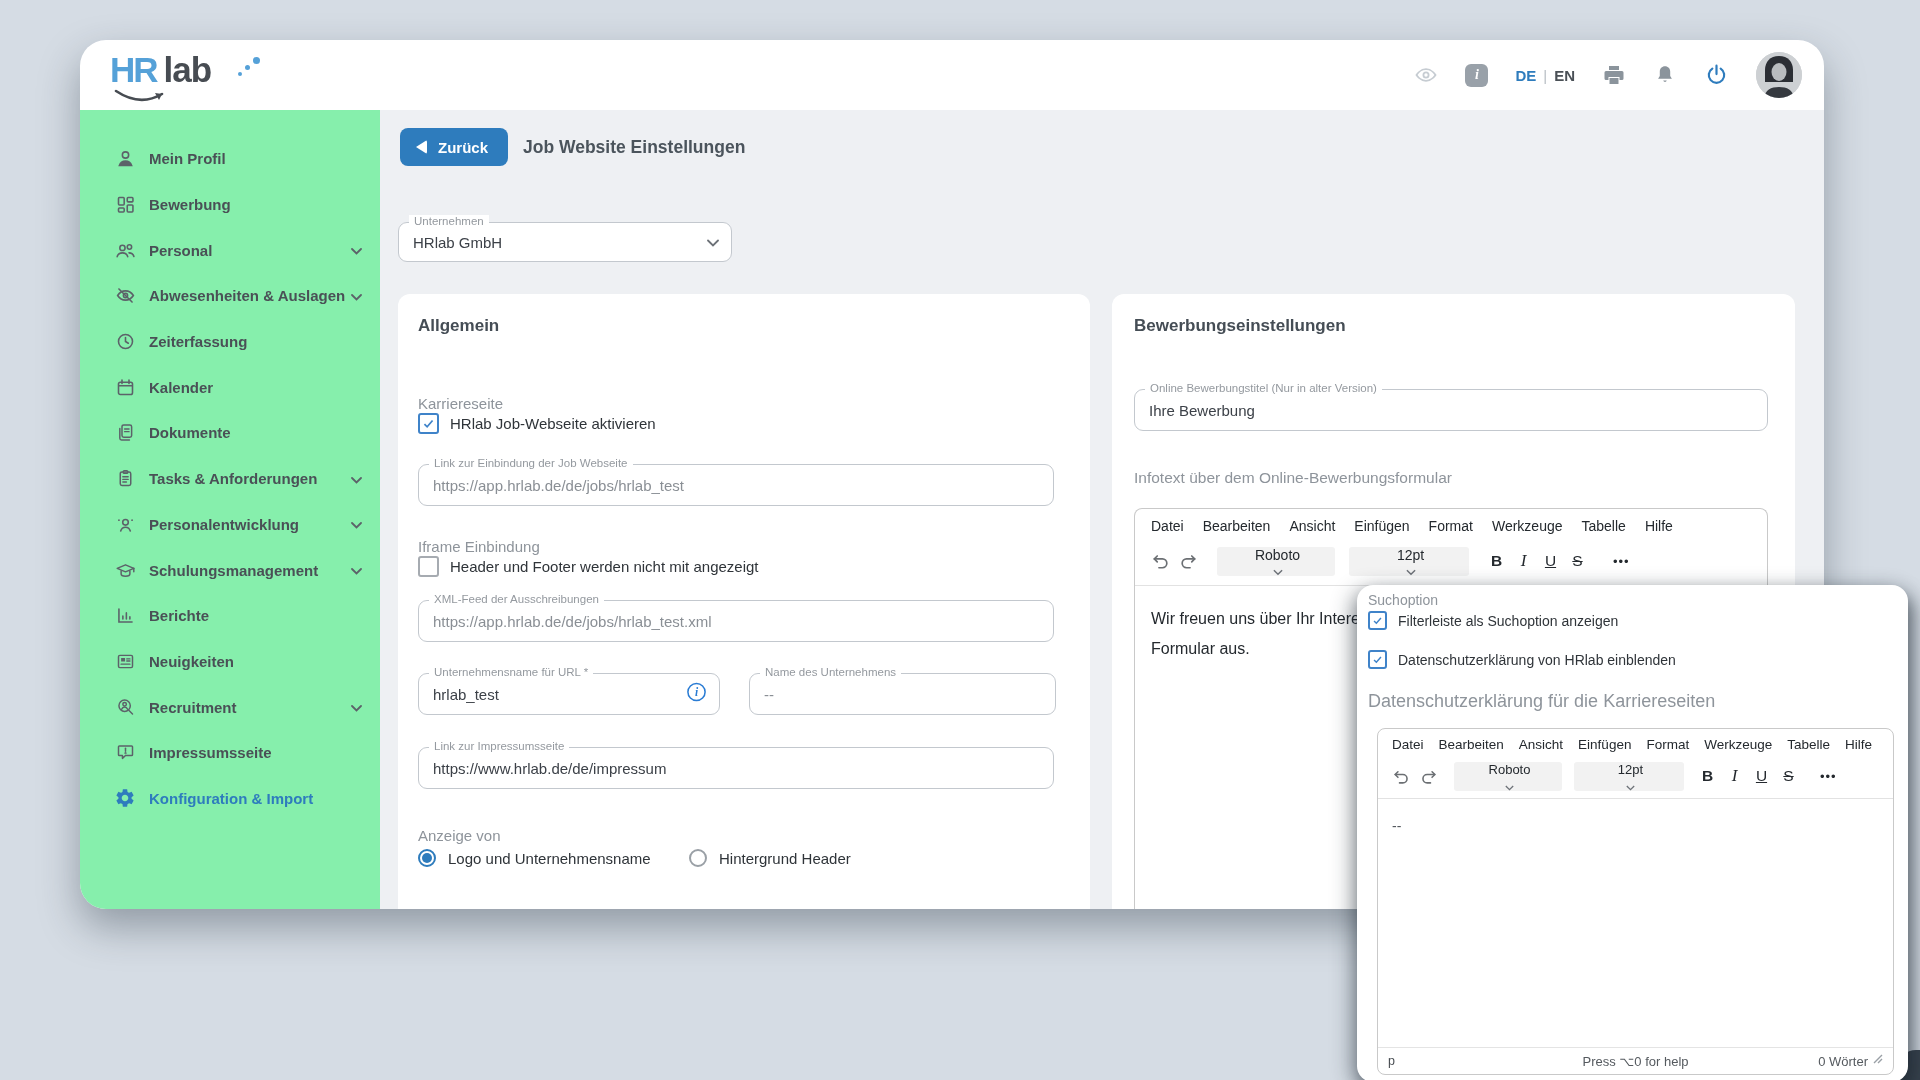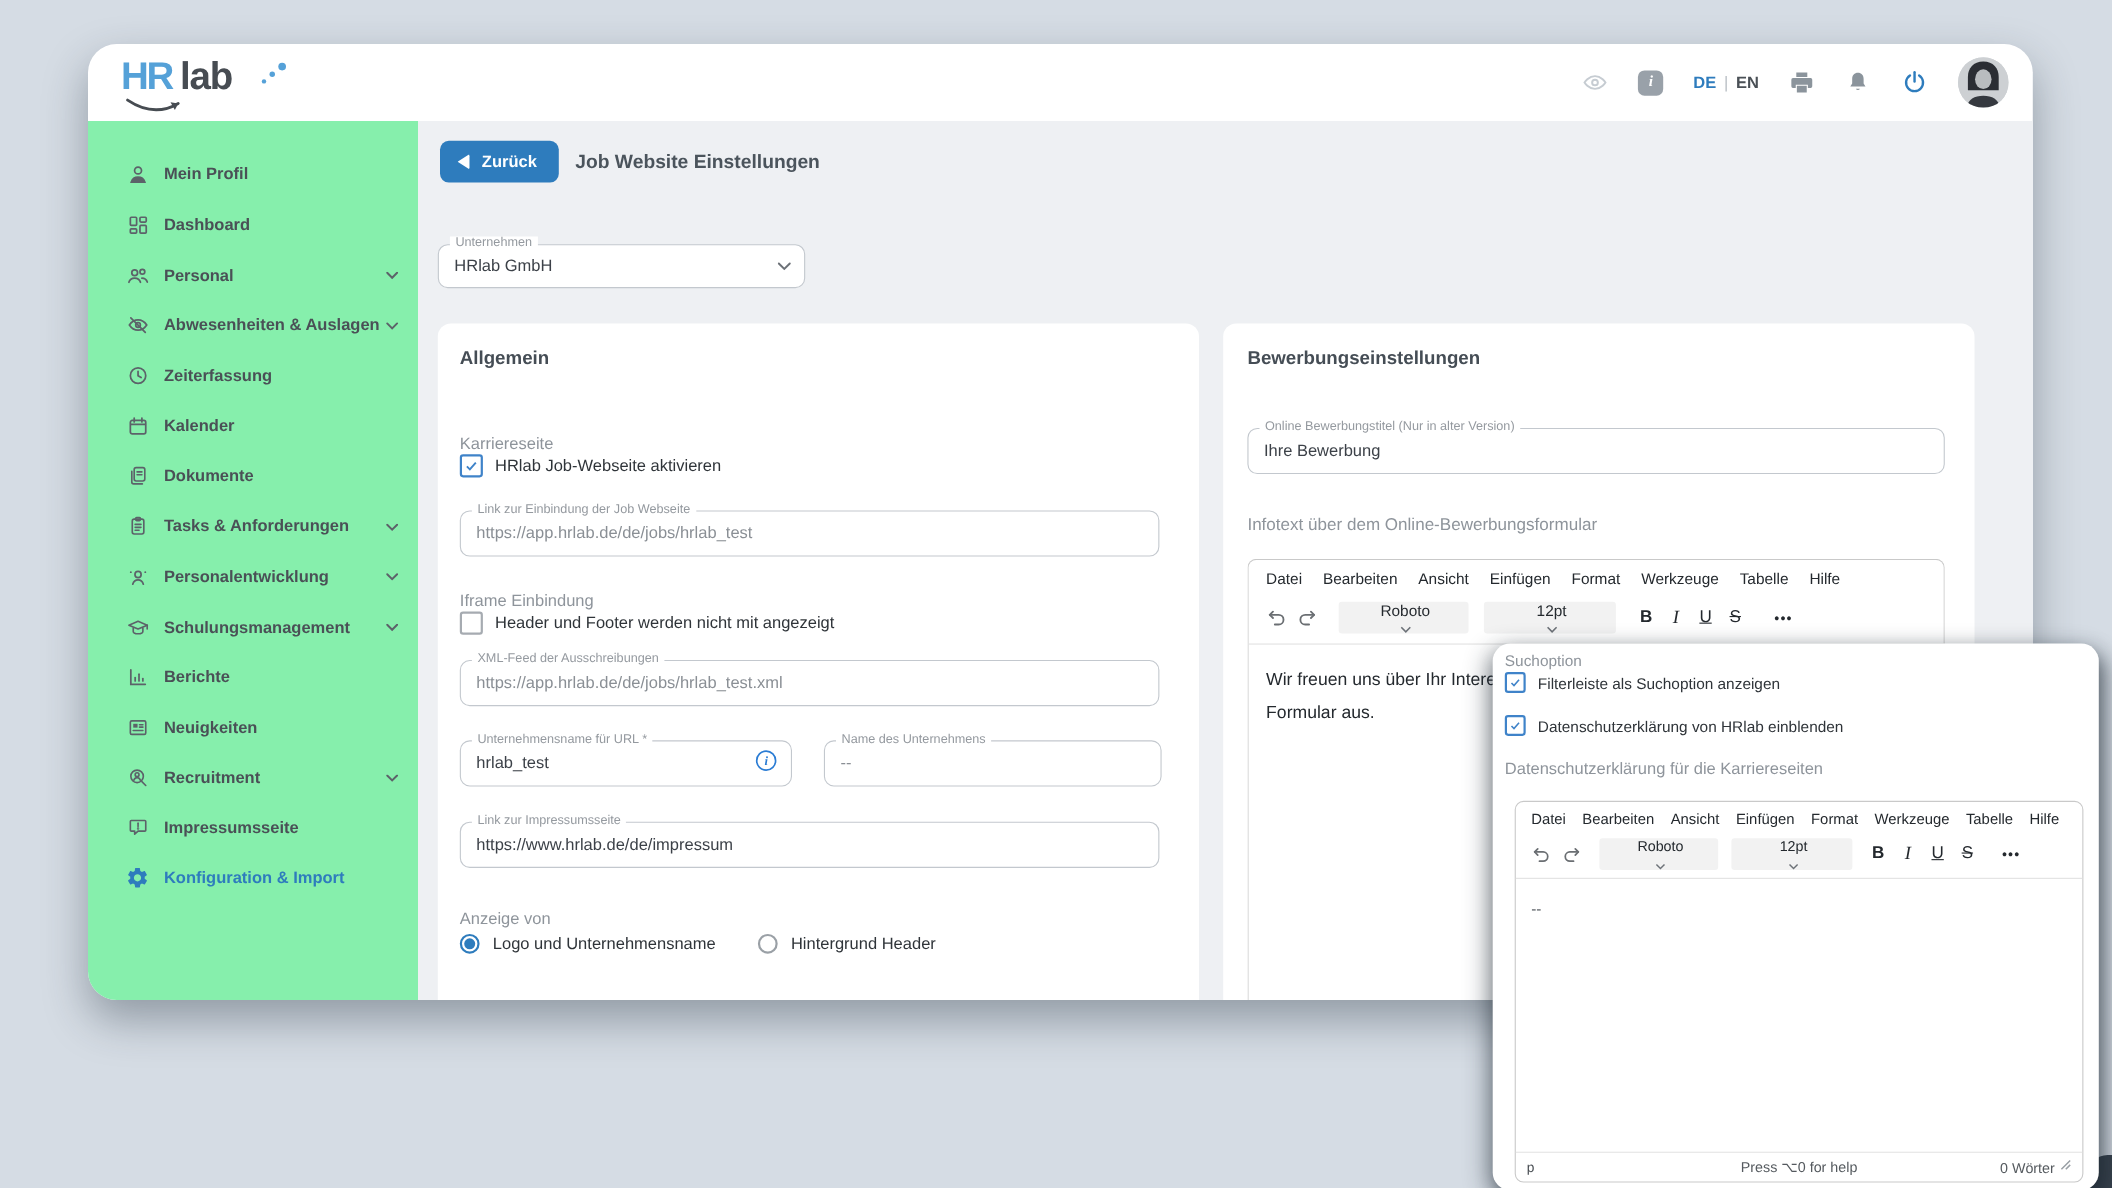--- a/index.html
+++ b/index.html
@@ -1,21 +1,21 @@
 <!DOCTYPE html>
 <html lang="de"><head>
 <meta charset="utf-8">
 <style>
   html,body{margin:0;padding:0;}
   body{font-family:"Liberation Sans","DejaVu Sans",sans-serif;background:#d5dce4;}
   #screen{position:relative;width:1920px;height:1080px;overflow:hidden;background:#d5dce4;}
 
   
   .window{position:absolute;left:80px;top:40px;width:1744px;height:869px;background:#fff;
-          border-radius:26px;box-shadow:0 18px 40px rgba(35,48,60,.38);padding-left:24px;}
+          border-radius:26px;box-shadow:0 18px 40px rgba(35,48,60,.38);}
   .topbar{position:absolute;left:0;top:0;right:0;height:70px;}
   .content{position:absolute;left:300px;top:70px;right:0;bottom:0;background:#eef0f3;
            border-radius:0 0 26px 0;overflow:hidden;}
   .sidebar{position:absolute;left:0;top:70px;width:300px;bottom:0;background:#86efac;
            border-radius:0 0 0 26px;padding-top:26px;box-sizing:border-box;}
 
   
   .logo{position:absolute;left:30px;top:10px;width:180px;height:56px;cursor:pointer;}
   .logo .hr{font-size:35px;font-weight:800;color:#55a1d8;letter-spacing:-2px;}
   .logo .lab{font-size:35px;font-weight:600;color:#474c52;margin-left:7px;letter-spacing:-1px;}
@@ -191,21 +191,21 @@
 
       <div class="sb-item">
         <span class="sb-ico">
           <svg width="21" height="21" viewBox="0 0 24 24" fill="none" stroke="#5c6269" stroke-width="1.8">
             <rect x="4" y="4" width="6.5" height="8.5" rx="1"></rect>
               <rect x="14" y="4" width="6.5" height="5" rx="1"></rect>
             <rect x="4" y="16" width="6.5" height="4.5" rx="1"></rect>
               <rect x="14" y="12.5" width="6.5" height="8" rx="1"></rect>
           </svg>
         </span>
-        <span class="sb-label">Dashboard</span>
+        <span class="sb-label">Bewerbung</span>
       </div>
 
       <div class="sb-item">
         <span class="sb-ico">
           <svg width="21" height="21" viewBox="0 0 24 24" fill="none" stroke="#5c6269" stroke-width="1.8" stroke-linecap="round">
             <circle cx="8.5" cy="9" r="3"></circle>
               <path d="M2.5 19c.8-2.8 3-4.3 6-4.3s5.2 1.5 6 4.3"></path>
             <circle cx="16.5" cy="8" r="2.5"></circle>
               <path d="M16 14.7c2.9 0 4.8 1.5 5.6 4.1"></path>
           </svg>
@@ -550,21 +550,21 @@
 
     <div class="cbrow" style="left:11px;top:65px;">
       <span class="checkbox" style="width:15px;height:15px;flex-basis:15px;">
         <svg width="11" height="11" viewBox="0 0 24 24">
             <polyline points="4.5,13 9.5,18 19.5,6.5" fill="none" stroke="#3f83c9" stroke-width="3.2"></polyline>
           </svg>
       </span>
       <label class="cblabel" style="font-size:14px;">Datenschutzerklärung von HRlab einblenden</label>
     </div>
 
-    <span class="seclabel" style="left:11px;top:106px;font-size:15px;">Datenschutzerklärung für die Karriereseiten</span>
+    <span class="seclabel" style="left:11px;top:106px;font-size:18px;">Datenschutzerklärung für die Karriereseiten</span>
 
     <div class="editor" id="editor2">
       <div class="menubar">
         <span class="mitem">Datei</span>
         <span class="mitem">Bearbeiten</span>
         <span class="mitem">Ansicht</span>
         <span class="mitem">Einfügen</span>
         <span class="mitem">Format</span>
         <span class="mitem">Werkzeuge</span>
         <span class="mitem">Tabelle</span>

